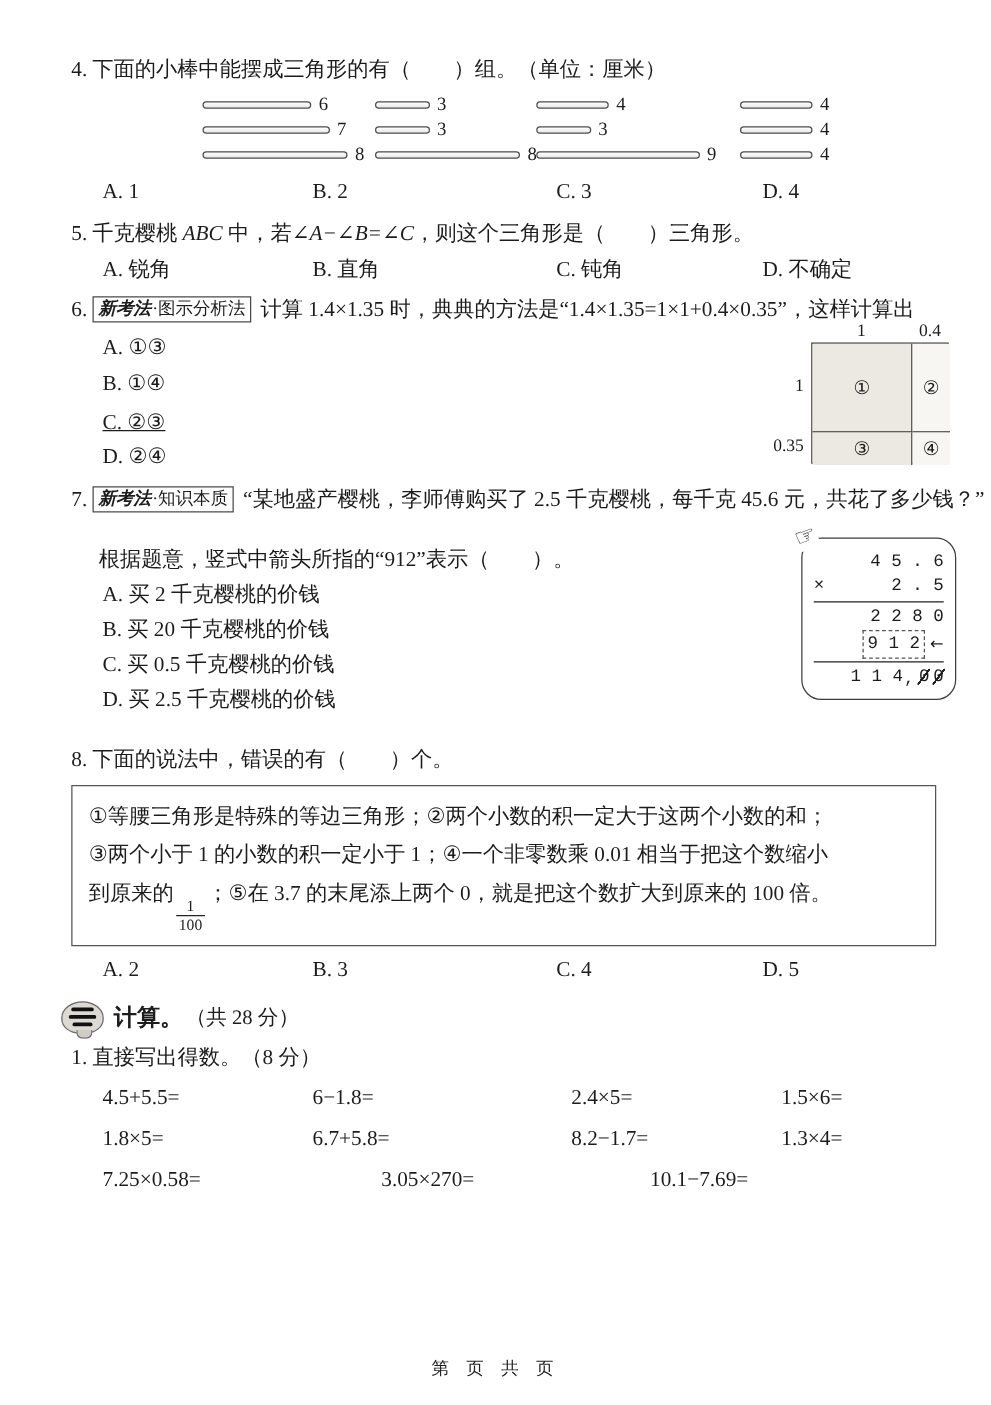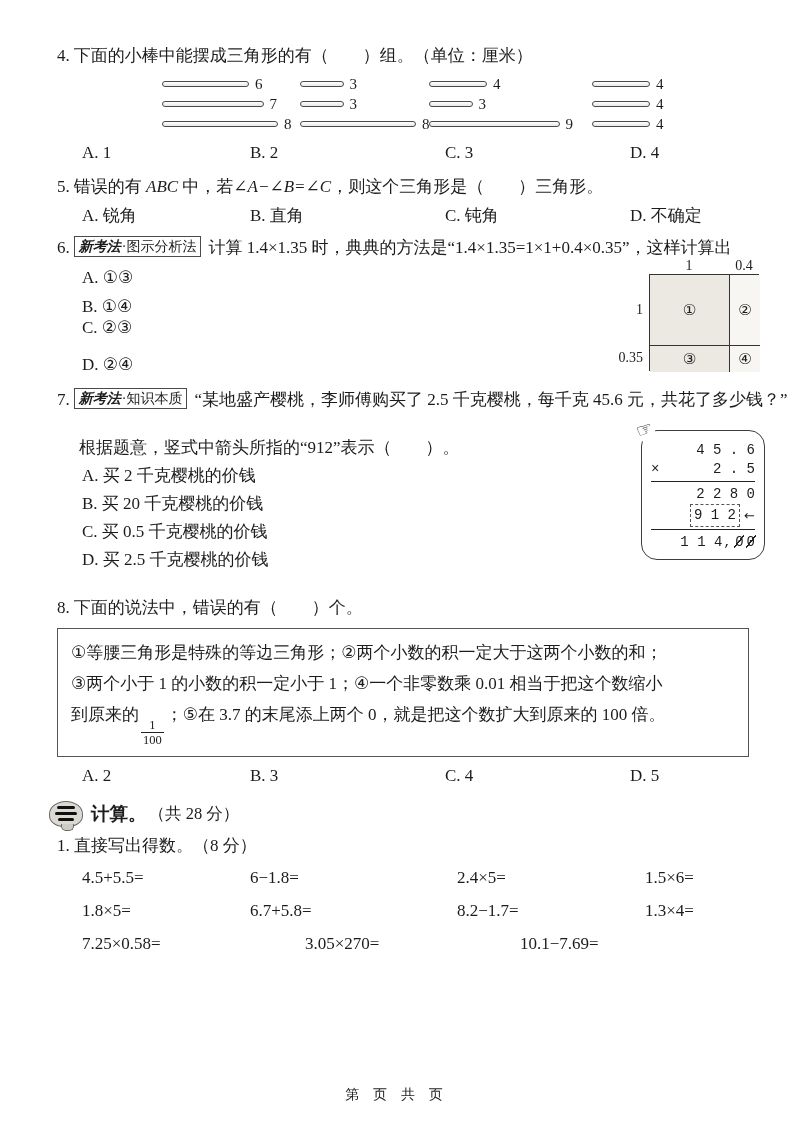--- a/index.html
+++ b/index.html
@@ -11,21 +11,21 @@
   }
   .content { position:absolute; left:57px; top:22px; width:692px; }
   .qline { line-height:28px; white-space:nowrap;margin-top:20px; }
   .qnum { margin-right:4px; }
   .cont { padding-left:22px; }
   .italic { font-style:italic; }
 
   
   .opts-row { position:relative; height:30px; line-height:30px; }
   .opt { position:absolute; white-space:nowrap; }
-  .opt.o0 { left:25px; } .opt.o1 { left:193px; } .opt.o2 { left:388px; } .opt.o3 { left:553px;margin-left:20px; }
+  .opt.o0 { left:25px; } .opt.o1 { left:193px; } .opt.o2 { left:388px; } .opt.o3 { left:553px; }
 
   
   .sticks { position:relative; height:64px; margin:4px 0 0 0; }
   .stick-group { position:absolute; top:0; }
   .stick-group.g0 { left:105px; } .stick-group.g1 { left:243px; }
   .stick-group.g2 { left:372px; } .stick-group.g3 { left:535px; }
   .stick-line { display:flex; align-items:center; height:20px; }
   .stick {
     height:6px; border:1px solid #4a4a4a; border-radius:3px;
     background:linear-gradient(#ffffff,#e8e8e8); margin-right:6px;
@@ -35,21 +35,21 @@
   
   .badge {
     display:inline-block; border:1px solid #4a4a4a; padding:0 4px; margin-right:7px;
     font-size:14px; line-height:19px; vertical-align:2px; white-space:nowrap;
   }
   .badge .bname { font-weight:bold; font-style:italic; margin-right:1px; }
 
   
   .q6-zone { position:relative; height:118px; margin-top:2px; }
   .q6-opt { position:absolute; left:25px; line-height:28px; }
-  .q6-opt.r0{top:0;text-align:center;} .q6-opt.r1{top:29px;} .q6-opt.r2{top:50px;} .q6-opt.r3{top:87px;}
+  .q6-opt.r0{top:0;text-align:center;} .q6-opt.r1{top:29px;} .q6-opt.r2{top:60px;text-decoration:underline;} .q6-opt.r3{top:87px;}
   .diag { position:absolute; right:-10px; top:-6px; width:152px; font-size:14px; }
   .diag-top { display:flex; margin-left:42px; }
   .diag-top span { display:block; text-align:center; }
   .dt0 { width:80px; } .dt1 { width:30px; }
   .diag-main { display:flex; }
   .diag-left { width:42px; display:flex; flex-direction:column; }
   .diag-left span { display:flex; align-items:center; justify-content:flex-end; padding-right:6px; }
   .dl0 { height:71px; } .dl1 { height:26px; }
   .diag-grid {
     width:110px; height:97px; border:1.3px solid #333;
@@ -195,21 +195,21 @@
     </div>
   </div>
   <div class="opts-row">
     <span class="opt o0">A. 1</span>
     <span class="opt o1">B. 2</span>
     <span class="opt o2">C. 3</span>
     <span class="opt o3">D. 4</span>
   </div>
 
   <div class="qline" style="margin-top:5px;">
-    <span class="qnum">5.</span><span>错误的有 </span><span class="italic">ABC</span><span> 中，若</span><span class="italic">∠A−∠B=∠C</span><span>，则这个三角形是（　　）三角形。</span>
+    <span class="qnum">5.</span><span>千克樱桃 </span><span class="italic">ABC</span><span> 中，若</span><span class="italic">∠A−∠B=∠C</span><span>，则这个三角形是（　　）三角形。</span>
   </div>
   <div class="opts-row">
     <span class="opt o0">A. 锐角</span>
     <span class="opt o1">B. 直角</span>
     <span class="opt o2">C. 钝角</span>
     <span class="opt o3">D. 不确定</span>
   </div>
 
   <div class="qline" style="margin-top:3px;">
     <span class="qnum">6.</span><span class="badge"><span class="bname">新考法</span><span>·图示分析法</span></span><span>计算 1.4×1.35 时，典典的方法是“1.4×1.35=1×1+0.4×0.35”，这样计算出</span>

